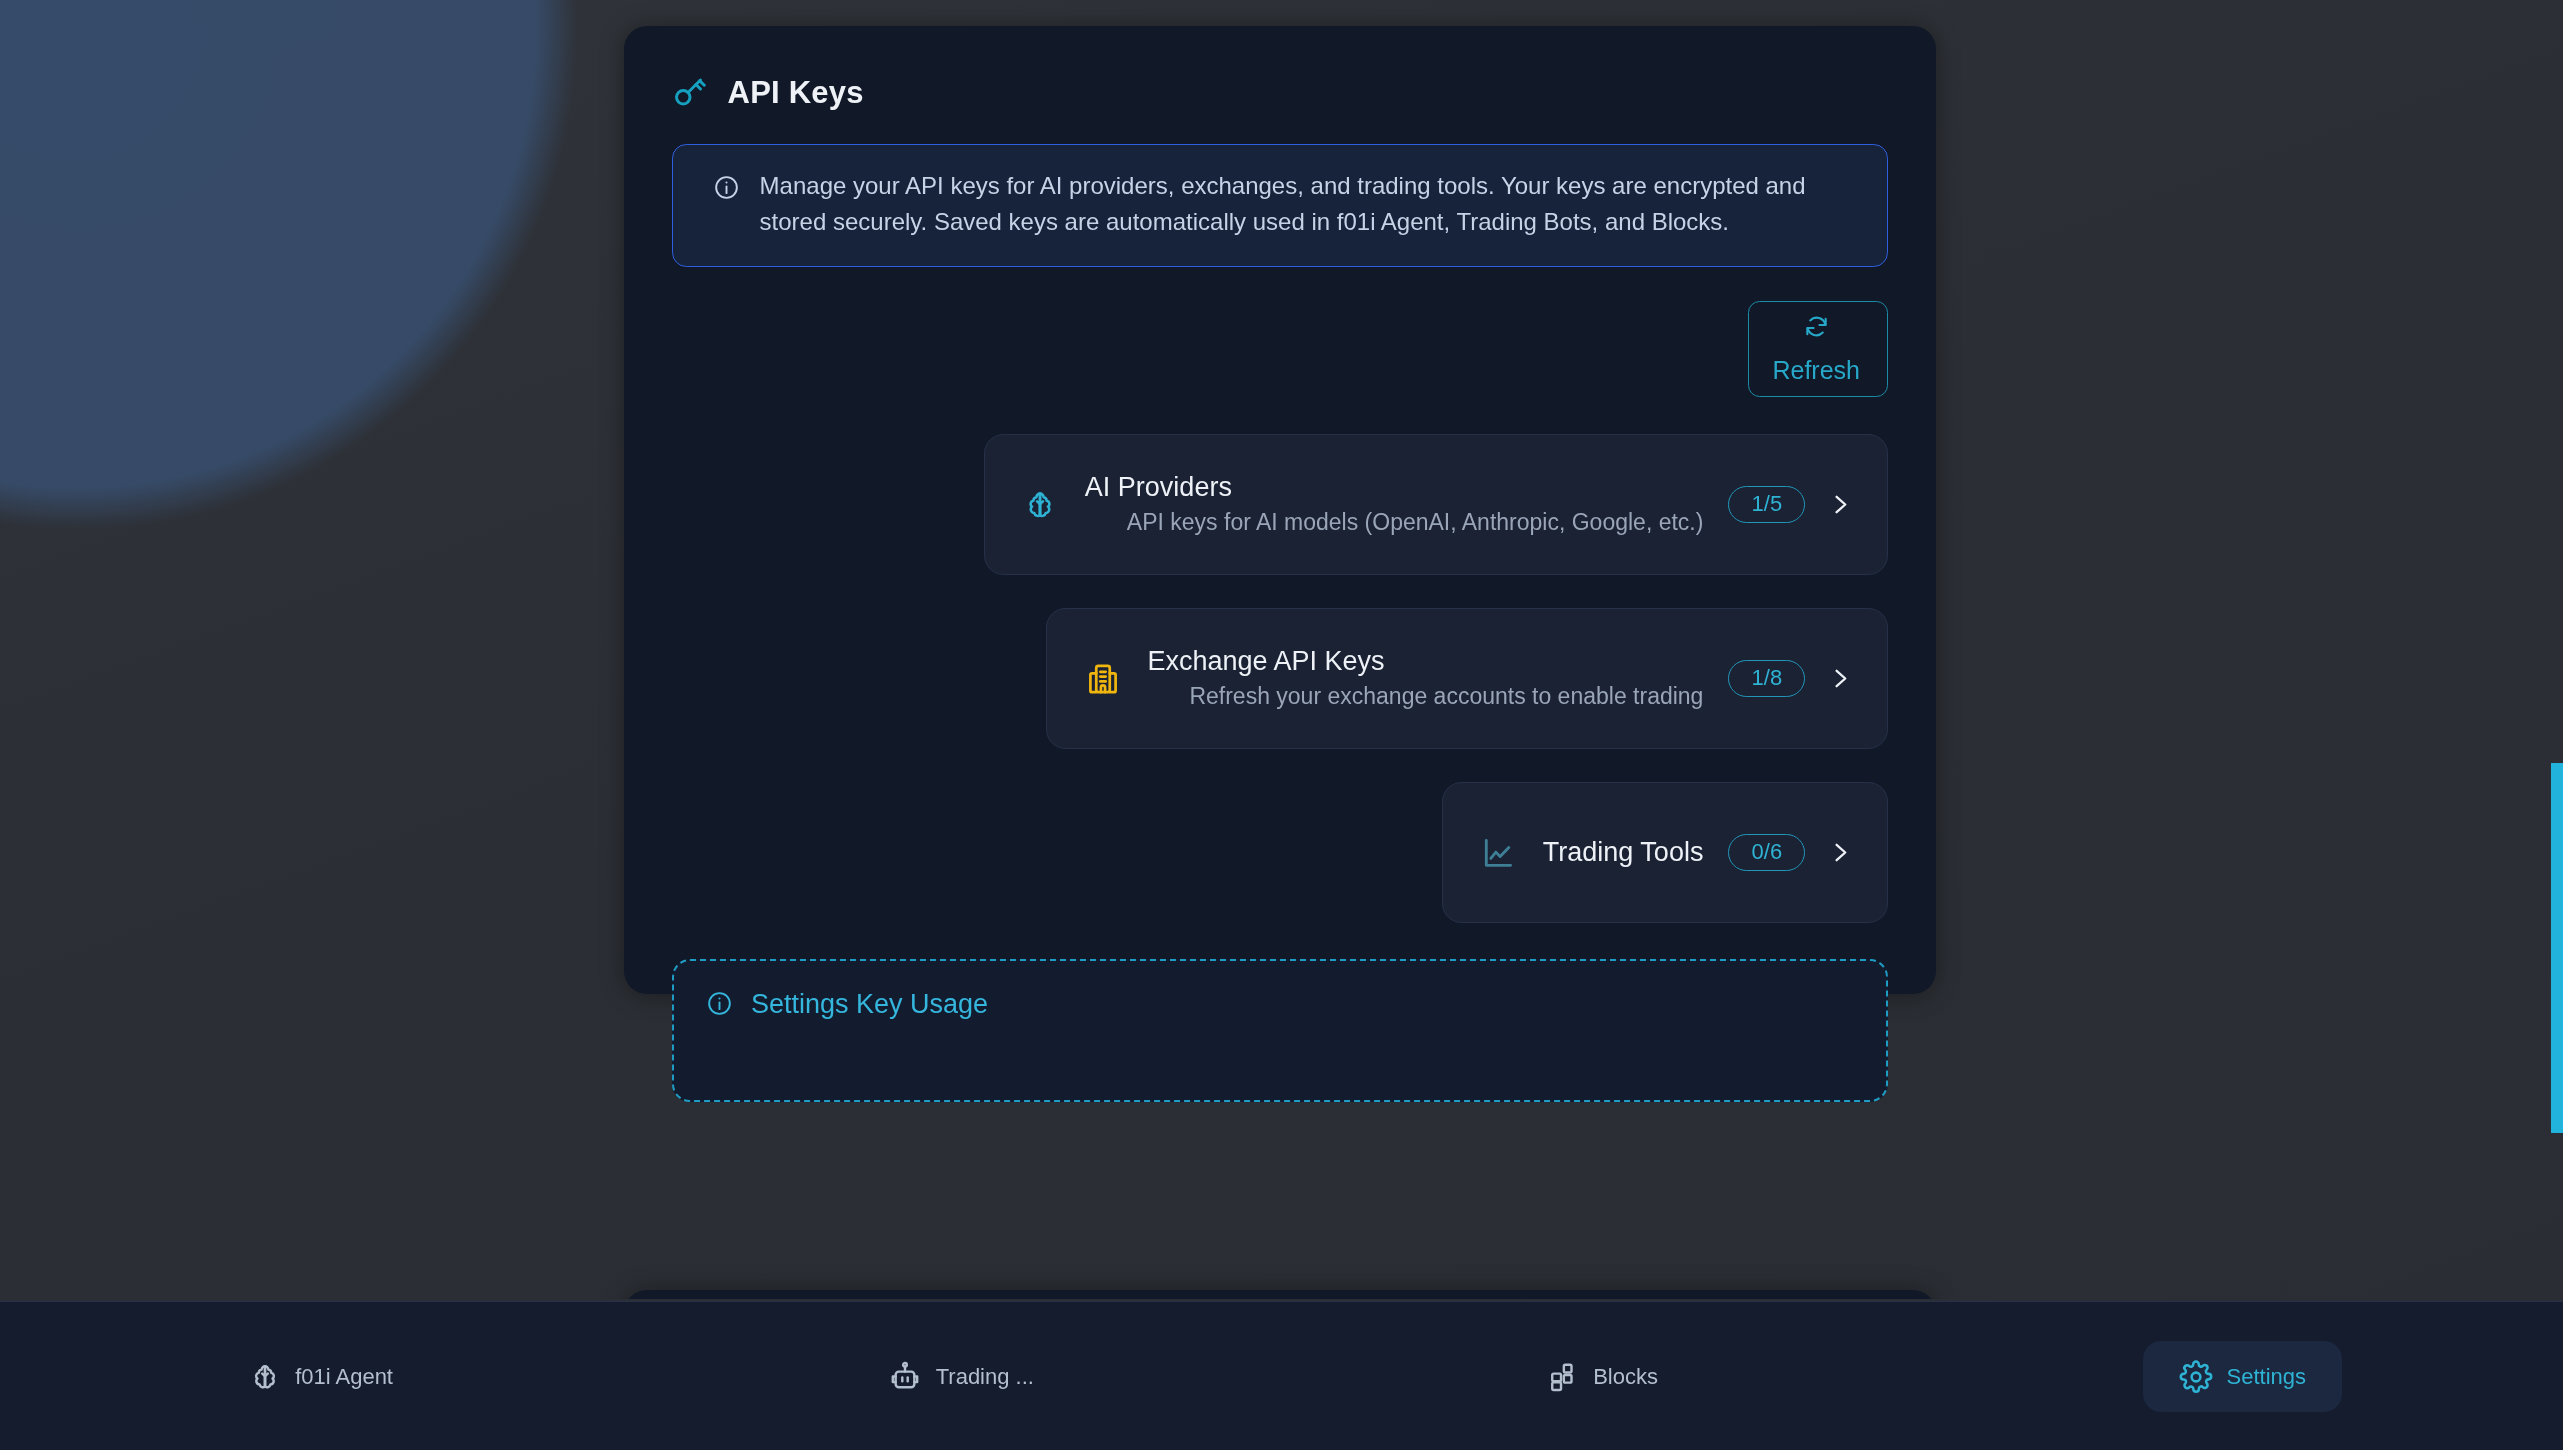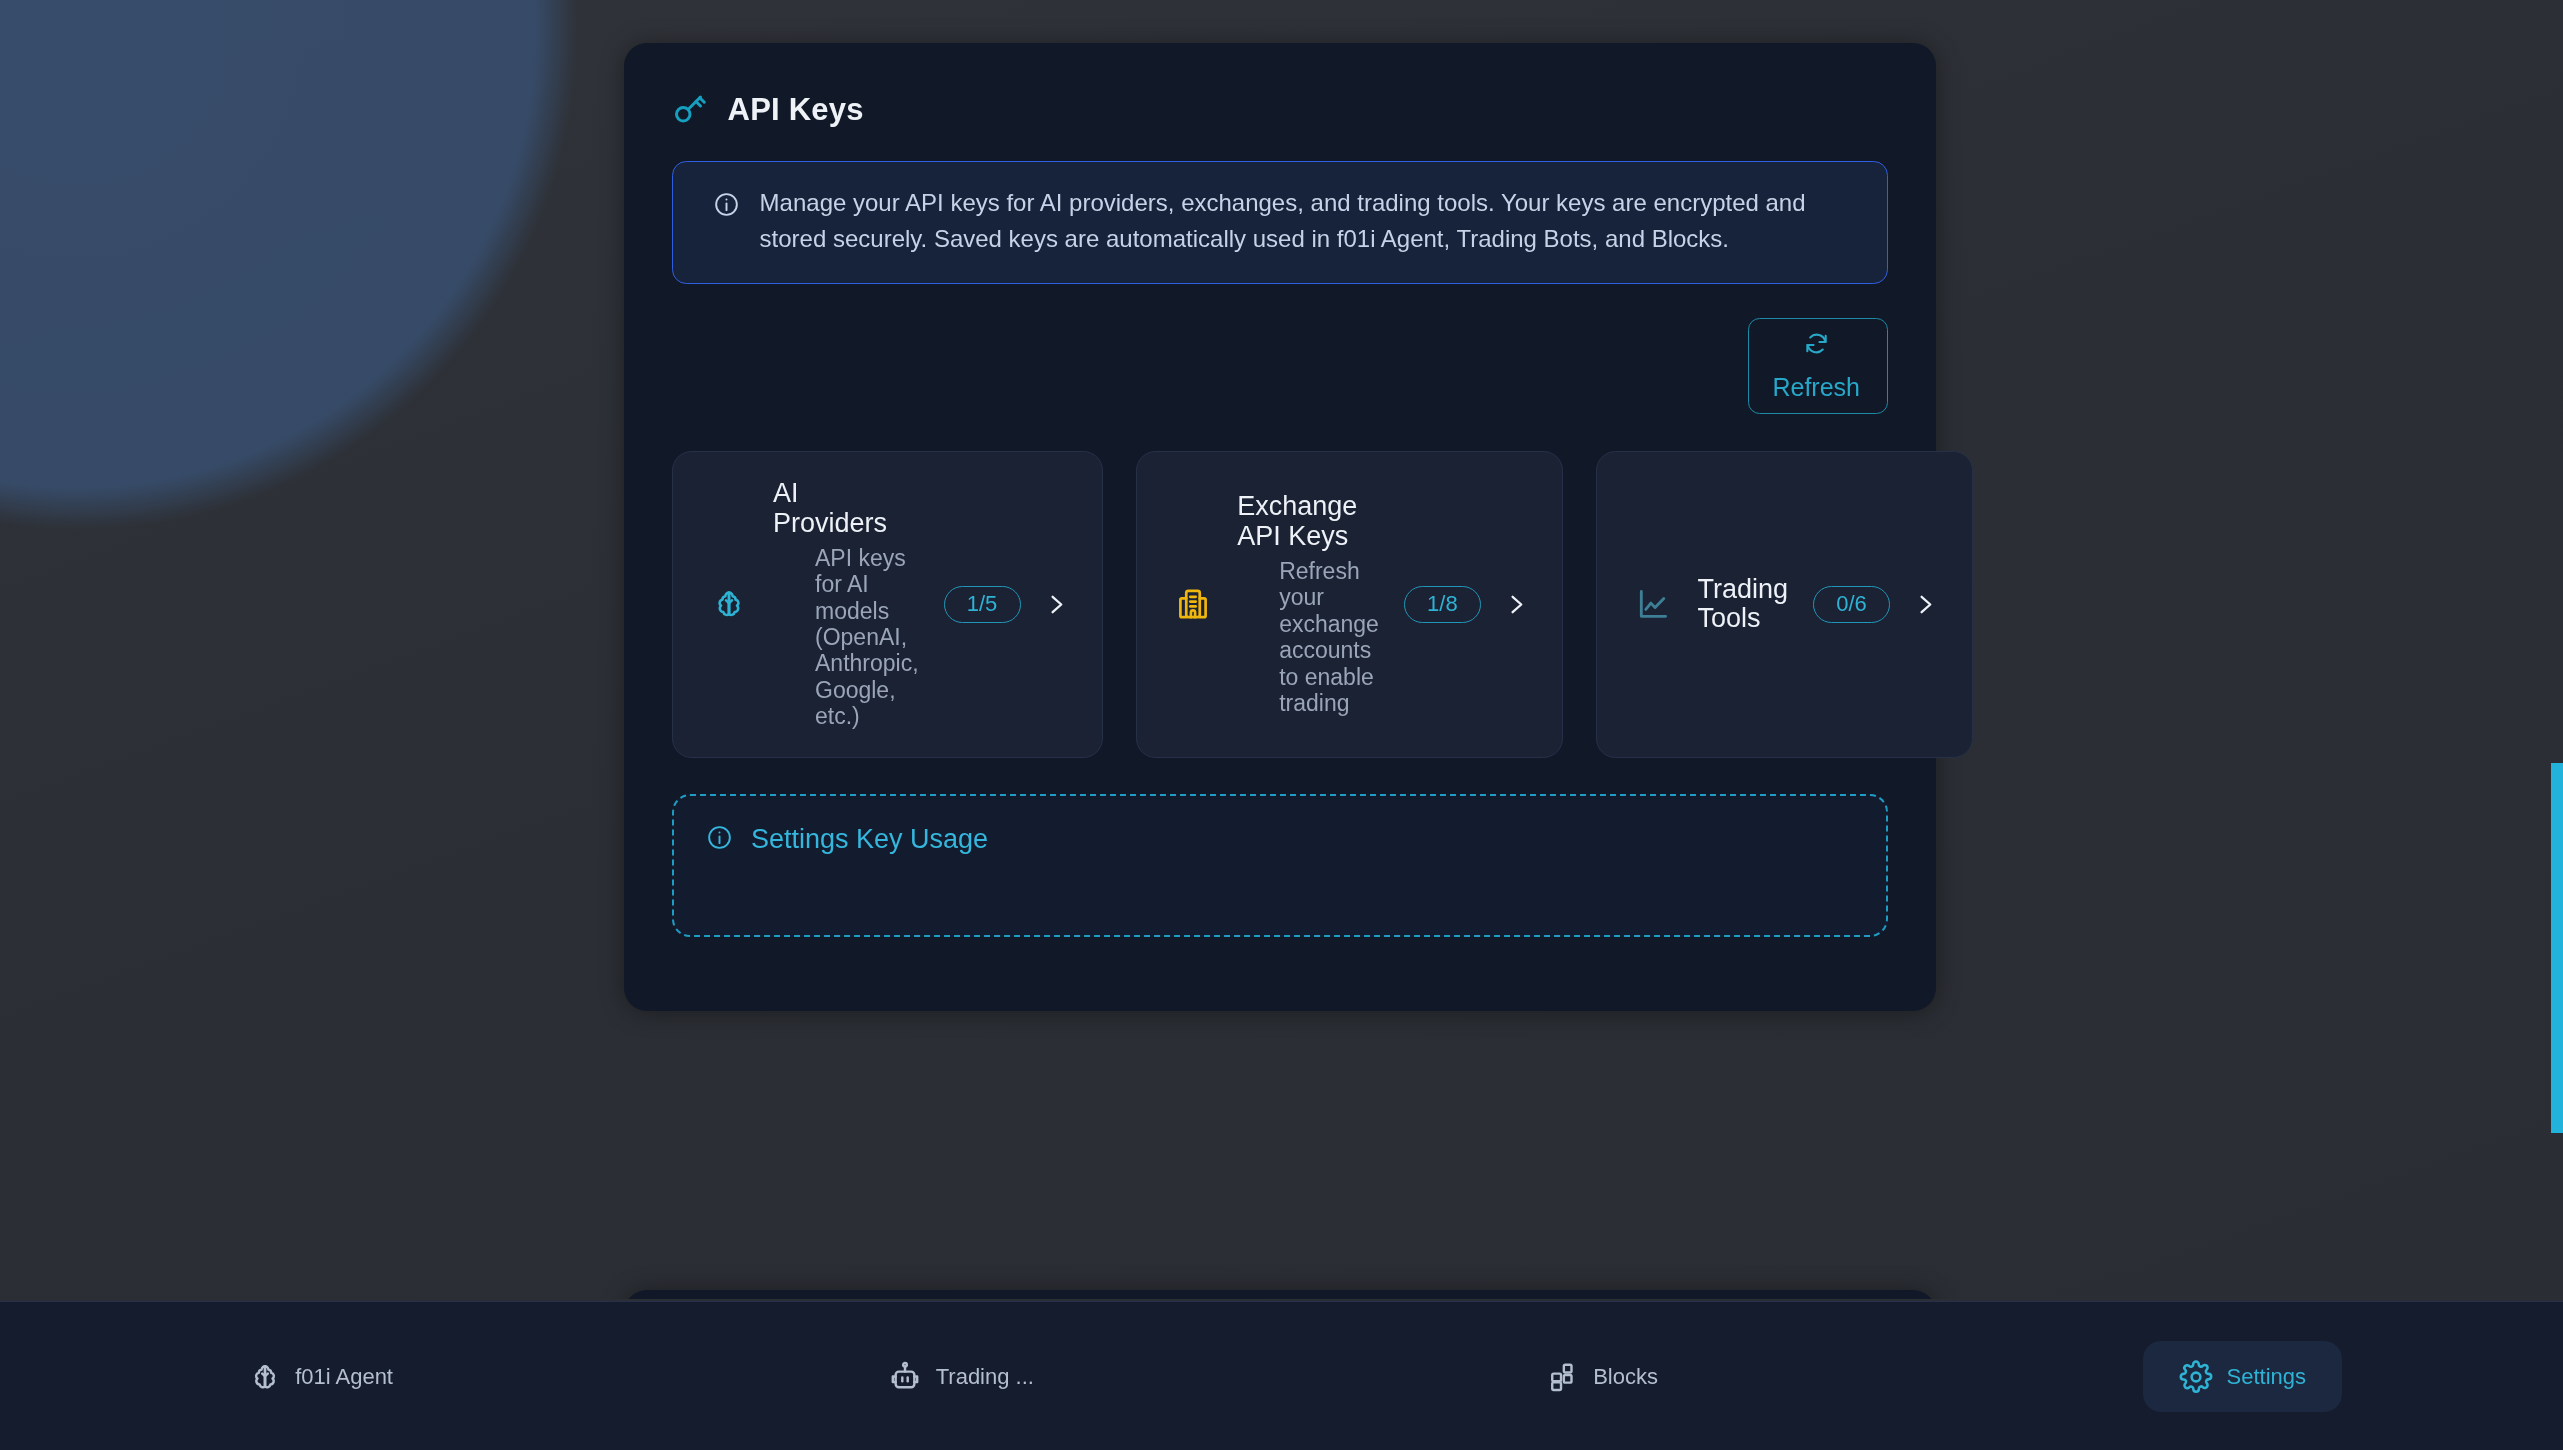--- a/index.html
+++ b/index.html
@@ -33,21 +33,21 @@
 
   
   .panel {
     position: absolute;
     left: 624px;
     width: 1312px;
     background: #111827;
     border-radius: 23px;
     box-shadow: 0 1.8px 23px rgba(0,0,0,0.35);
   }
-  .panel-main { top: 43px; height: 968px; }
+  .panel-main { top: 26px; height: 968px; }
   .panel-next { top: 1290px; height: 179px; }
 
   
   .panel-head {
     display: flex;
     align-items: center;
     gap: 19.6px;
     padding: 48px 0 0 48px;
   }
   .key-icon { width: 36px; height: 36px; display:block; }
@@ -92,21 +92,21 @@
     color: #27a8c9;
     font-size: 25px;
     font-family: "Liberation Sans", sans-serif;
     padding: 12.5px 27px 13.4px 23px;
     cursor: pointer;
     line-height: 1;
     flex-direction: column;
   }
 
   
-  .cards { margin: 37px 48px 0 48px; display: flex; flex-direction: row; gap: 33px; }
+  .cards { margin: 37px 48px 0 48px; display: flex; flex-direction: column; gap: 33px; align-items: flex-end; }
 
   .cat-card {
     position: relative;
     display: flex;
     align-items: center;
     gap: 25px;
     background: #1a2234;
     border: 0.9px solid #263149;
     border-radius: 19.6px;
     padding: 27px 32px 27px 36px;

